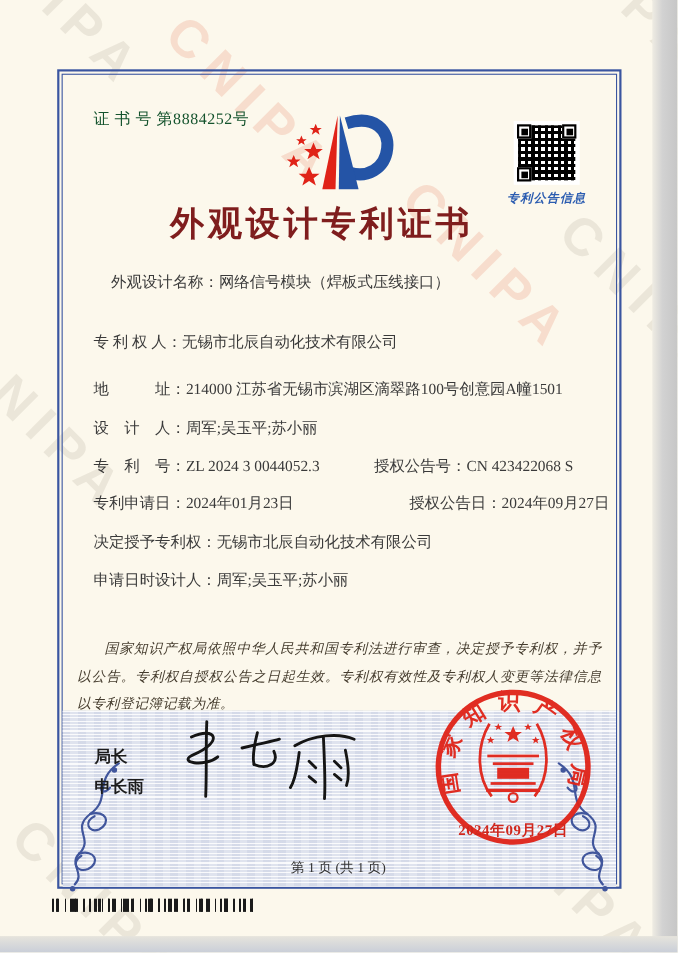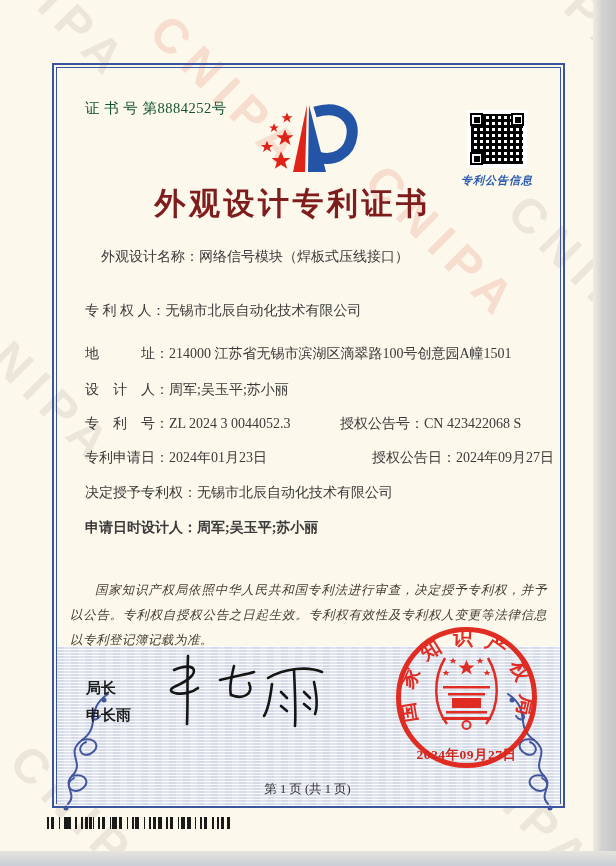--- a/index.html
+++ b/index.html
@@ -133,21 +133,21 @@
   </div>
   <div class="frow" style="left:85px;top:449px;">
     <span class="flabel">专利申请日：</span><span>2024年01月23日</span>
   </div>
   <div class="frow" style="left:360px;top:449px;margin-left:12px;">
     <span class="flabel">授权公告日：</span><span>2024年09月27日</span>
   </div>
   <div class="frow" style="left:85px;top:484px;">
     <span class="flabel">决定授予专利权：</span><span>无锡市北辰自动化技术有限公司</span>
   </div>
-  <div class="frow" style="left:85px;top:519px;font-weight:bold;">
+  <div class="frow" style="left:85px;top:519px;">
     <span class="flabel">申请日时设计人：</span><span>周军;吴玉平;苏小丽</span>
   </div>
 
   <div class="statement">国家知识产权局依照中华人民共和国专利法进行审查，决定授予专利权，并予以公告。专利权自授权公告之日起生效。专利权有效性及专利权人变更等法律信息以专利登记簿记载为准。</div>
 
   <div class="panel"></div>
 
   <svg class="flourish fl-left" width="72" height="120" viewBox="0 0 72 120">
     <g fill="none" stroke="#41569c" stroke-width="2" stroke-linecap="round">
       <path d="M64,2 C40,18 58,34 38,48 C20,62 42,70 28,84"></path>

